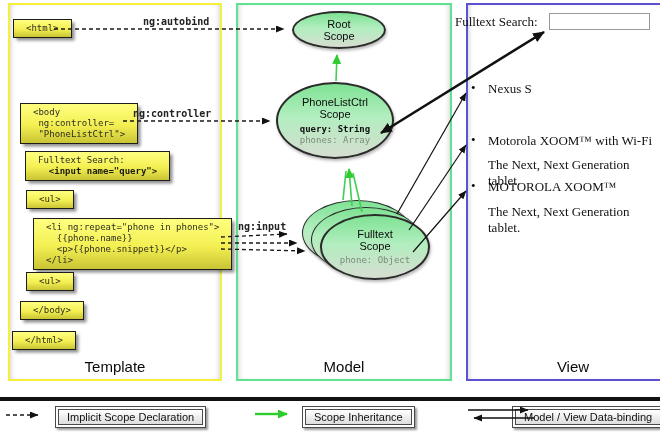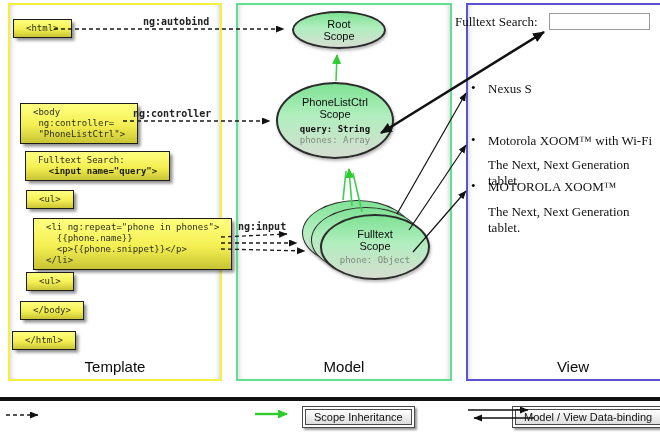--- a/index.html
+++ b/index.html
@@ -116,20 +116,23 @@
 
   <div class="bullet" style="left:471px; top:132px;">•</div>
   <div class="view-text" style="left:488px; top:133px;">Motorola XOOM™ with Wi-Fi</div>
   <div class="view-text" style="left:488px; top:157px;">The Next, Next Generation tablet.</div>
 
   <div class="bullet" style="left:471px; top:178px;">•</div>
   <div class="view-text" style="left:488px; top:179px;">MOTOROLA XOOM™</div>
   <div class="view-text" style="left:488px; top:204px;">The Next, Next Generation tablet.</div>
 
   <div id="legend-bar"></div>
+  <div class="legend-box-outer" style="left:55px; top:406px;">
+    <div class="legend-box-inner">Implicit Scope Declaration</div>
+  </div>
   <div class="legend-box-outer" style="left:302px; top:406px;">
     <div class="legend-box-inner">Scope Inheritance</div>
   </div>
   <div class="legend-box-outer" style="left:512px; top:406px;">
     <div class="legend-box-inner">Model / View Data-binding</div>
   </div>
 
   <svg class="overlay" width="660" height="435" viewBox="0 0 660 435">
     <defs>
       <marker id="mb" markerUnits="userSpaceOnUse" markerWidth="9" markerHeight="8" refX="8" refY="3.5" orient="auto">

